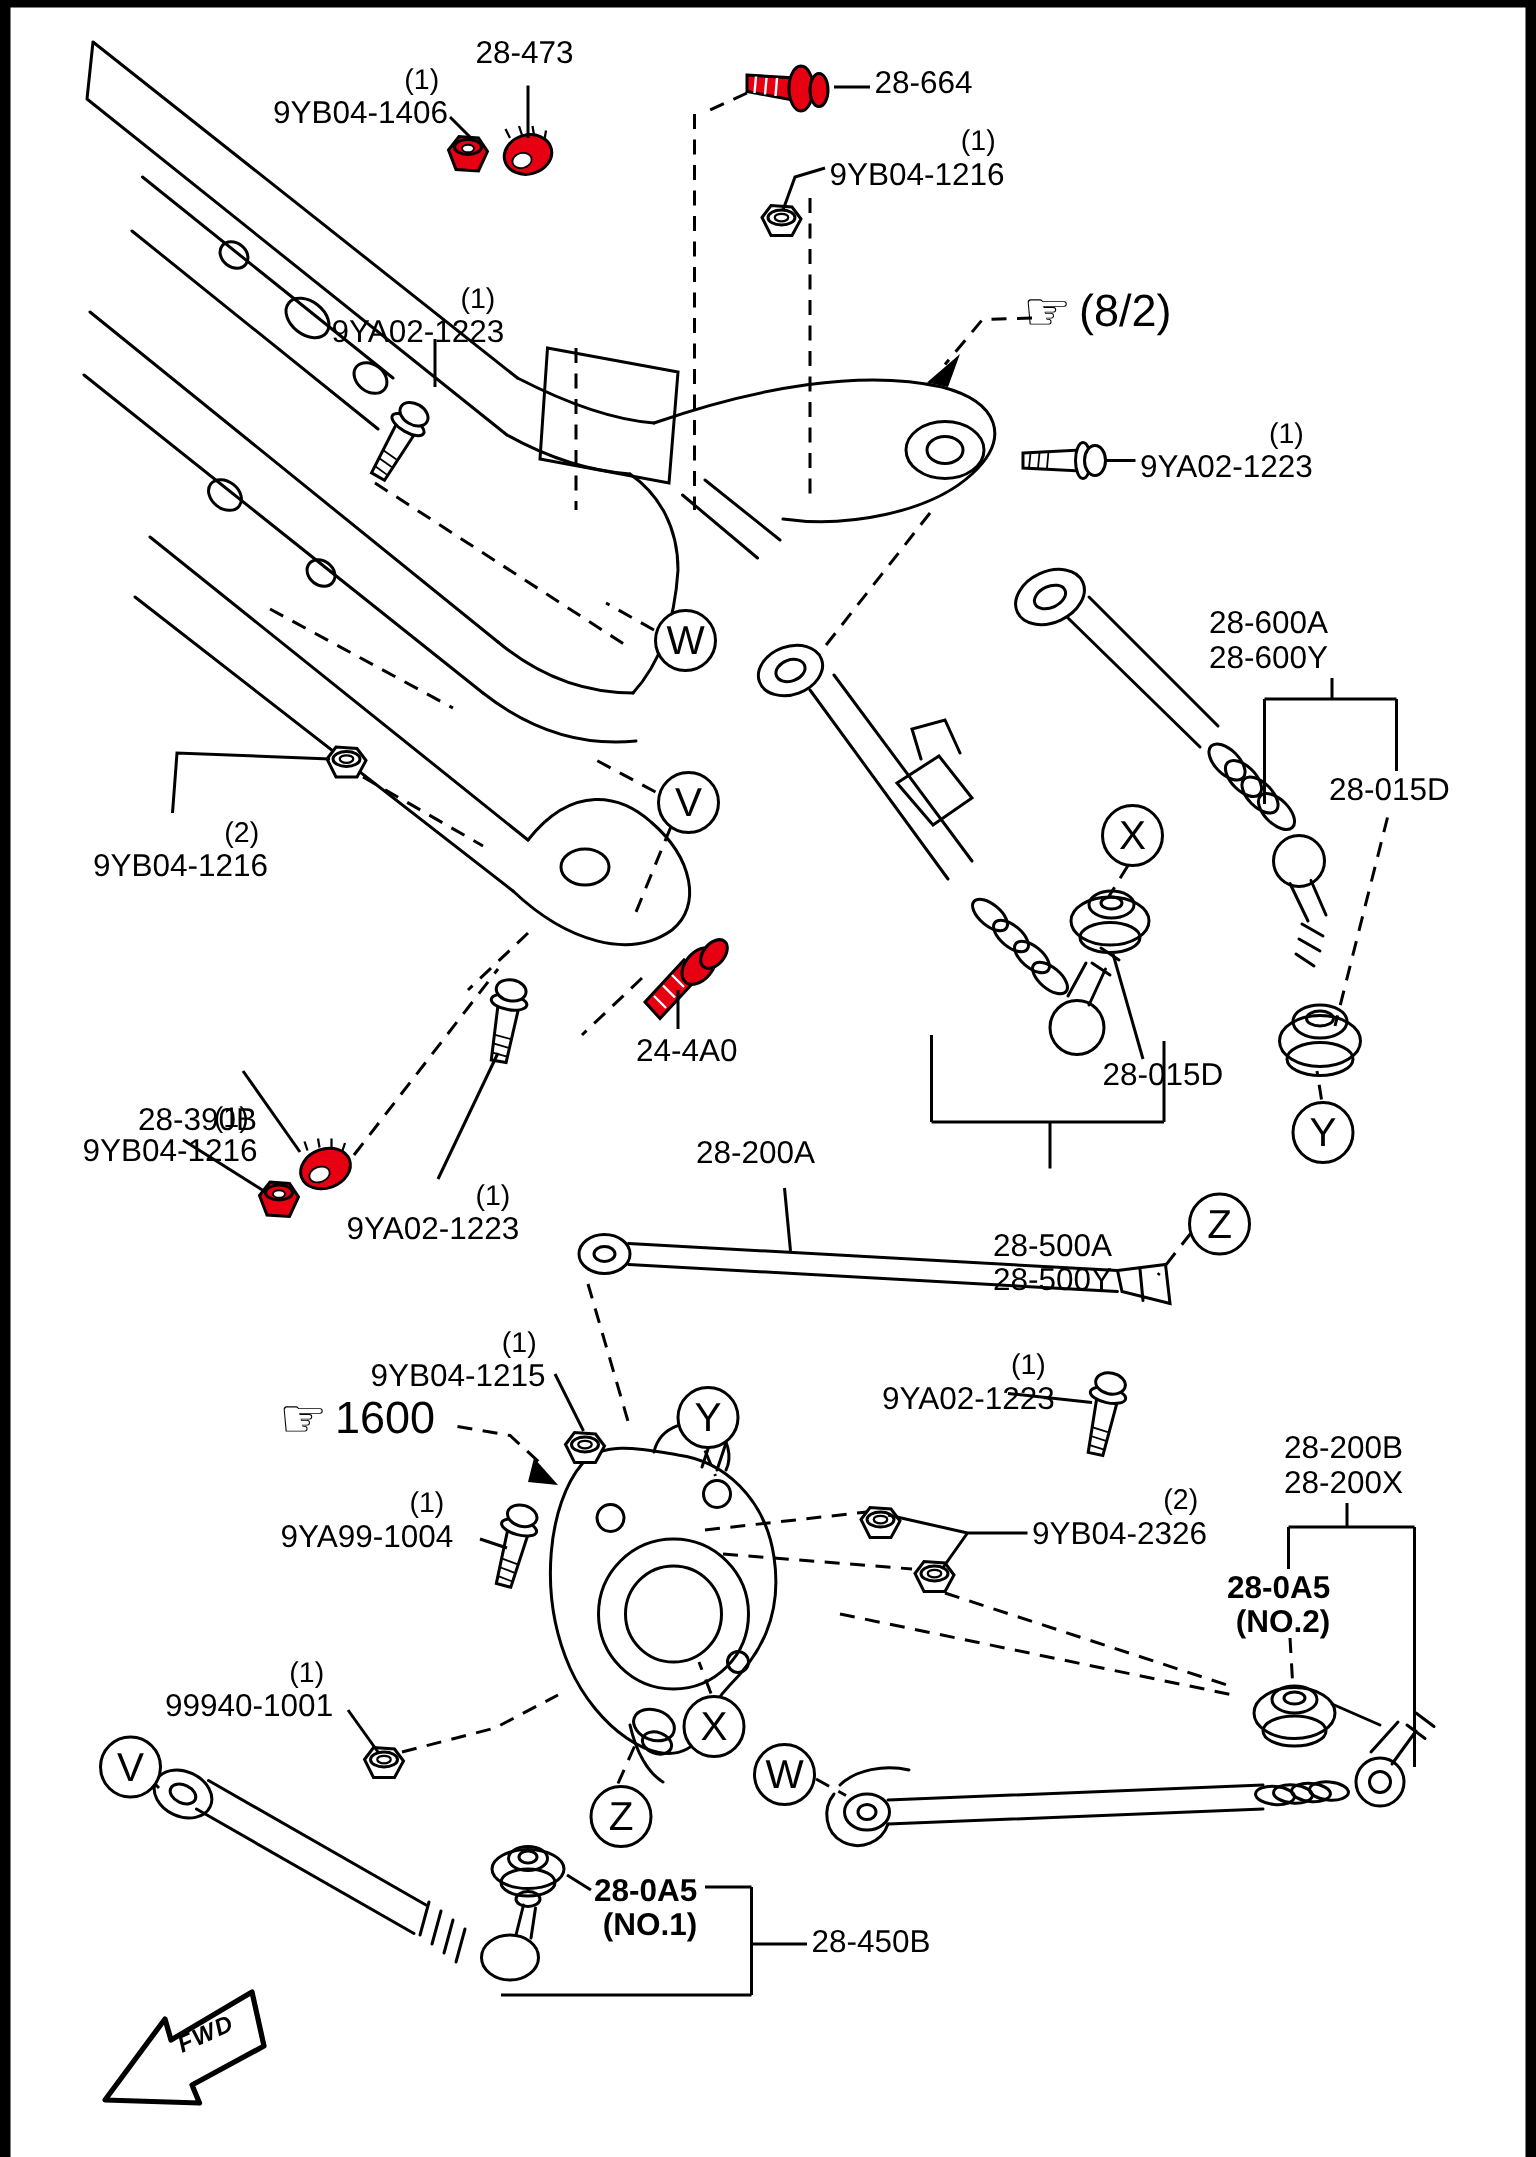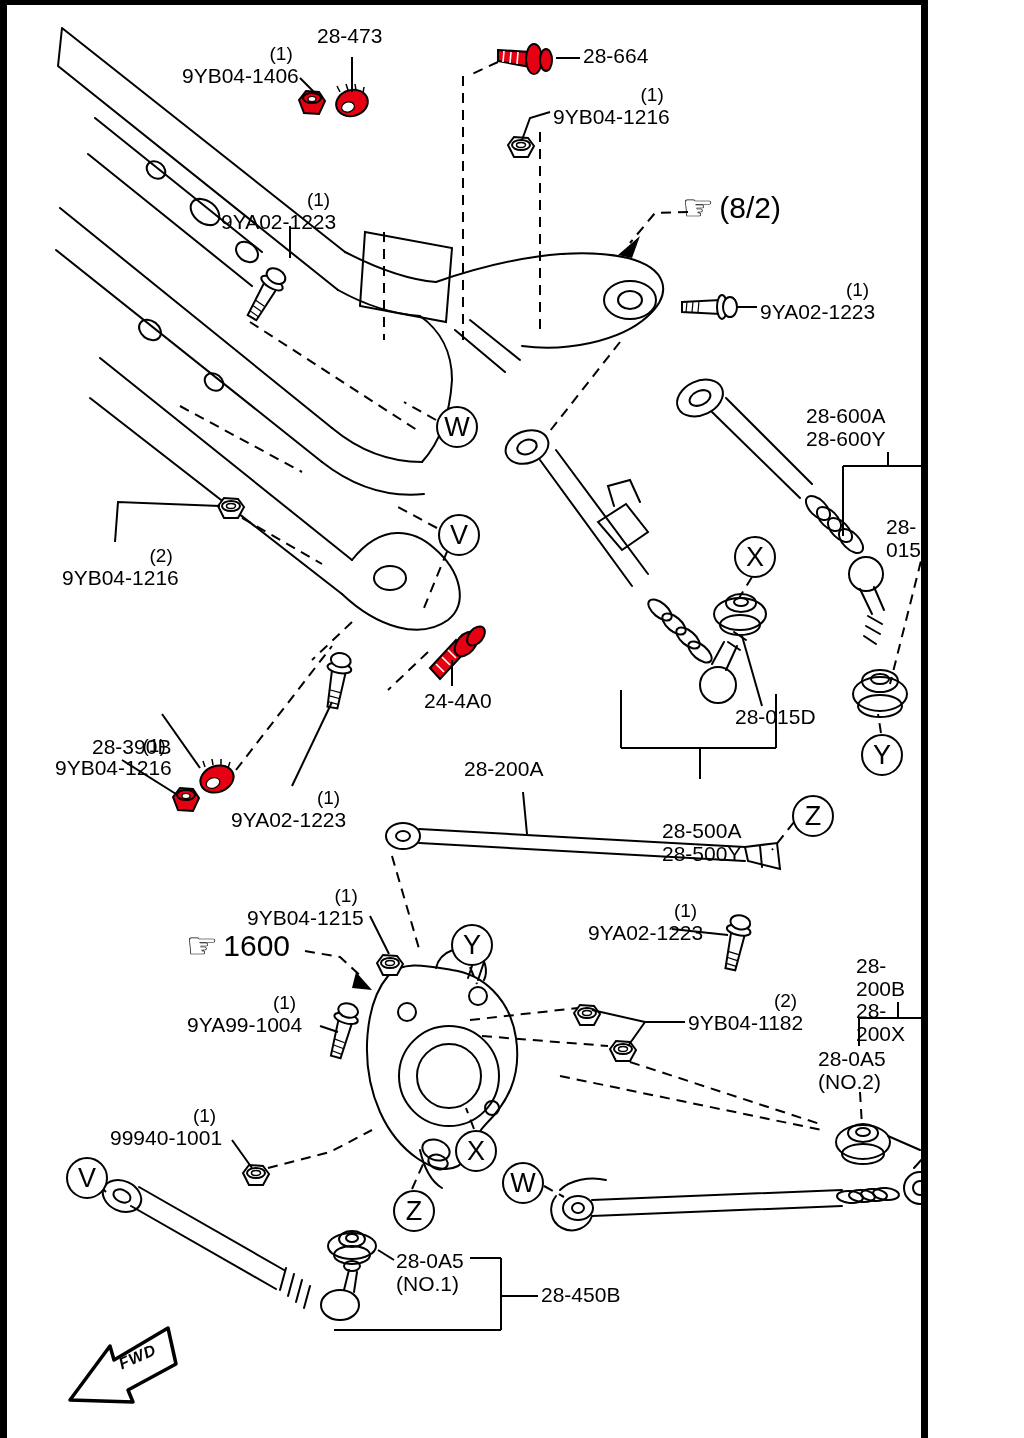--- a/index.html
+++ b/index.html
@@ -1,30 +1,30 @@
 <!DOCTYPE html>
 <html><head>
 <meta charset="utf-8">
 <style>
   * { margin:0; padding:0; box-sizing:border-box; }
   html,body { background:#ffffff; }
   .stage {
-    position:relative; width:928px; height:1438px; background:#fff;
+    position:relative; width:1024px; height:1438px; background:#fff;
     font-family:"Liberation Sans", sans-serif; color:#000; overflow:hidden;
   }
   .edge { position:absolute; background:#000; }
   .edge-top { left:0; top:0; width:100%; height:5px; }
   .edge-left { left:0; top:0; width:7px; height:100%; }
   .edge-right { right:0; top:0; width:7px; height:100%; }
   svg.art { position:absolute; left:0; top:0; }
   .callout { position:absolute; font-size:21px; line-height:1.08; white-space:nowrap; z-index:2; }
   .callout .qty { display:block; font-size:19px; text-align:right; padding-right:6px; }
   .callout .qty:empty { display:none; }
   .callout .pn { display:block; white-space:pre-line; }
-  .callout.center .pn { text-align:left; }
+  .callout.center .pn { text-align:right;font-weight:bold; }
   .vc {
     position:absolute; width:42px; height:42px; border:2.5px solid #000; border-radius:50%;
     display:flex; align-items:center; justify-content:center;
     font-size:27px; background:#fff; z-index:2;
   }
   .pointer { position:absolute; display:flex; align-items:center; gap:5px; z-index:2; }
   .pointer .hand { font-size:36px; line-height:1; }
   .pointer .ref { font-size:30px; }
   .fwd-label {
     position:absolute; font-size:16px; font-weight:bold; font-style:italic;
@@ -340,21 +340,21 @@
   <div class="callout" style="left:247px;top:886px">
       <span class="qty">(1)</span>
       <span class="pn">9YB04-1215</span>
     </div>
   <div class="callout" style="left:187px;top:993px">
       <span class="qty">(1)</span>
       <span class="pn">9YA99-1004</span>
     </div>
   <div class="callout" style="left:688px;top:991px">
       <span class="qty">(2)</span>
-      <span class="pn">9YB04-1182</span>
+      <span class="pn">9YB04-2326</span>
     </div>
   <div class="callout" style="left:856px;top:955px">
       <span class="pn">28-200B
 28-200X</span>
     </div>
   <div class="callout center" style="left:818px;top:1048px">
       <span class="pn">28-0A5
 (NO.2)</span>
     </div>
   <div class="callout" style="left:110px;top:1106px">

